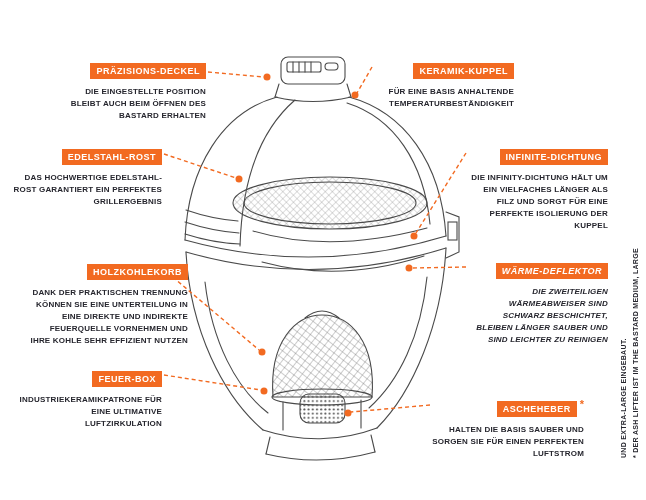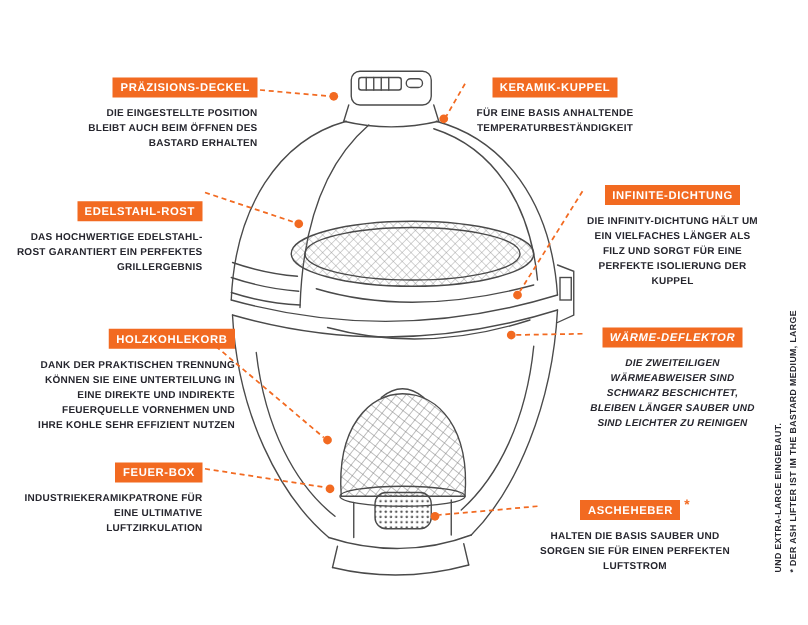--- a/index.html
+++ b/index.html
@@ -11,21 +11,21 @@
   .canvas{
     position:relative;width:646px;height:472px;background:#ffffff;overflow:hidden;
     font-family:"Liberation Sans", sans-serif;
   }
   .art{position:absolute;left:0;top:0;}
   .ln{stroke:var(--line);stroke-width:1.1;fill:none;stroke-linecap:round;}
   .dash line{stroke:var(--accent);stroke-width:1.4;stroke-dasharray:4 3;}
   .dot circle{fill:var(--accent);}
   .callout{position:absolute;z-index:2;}
   .callout.left{text-align:right;}
-  .callout.right{text-align:center;}
+  .callout.right{text-align:right;}
   .tag{
     display:inline-block;background:var(--accent);color:#fff;
     font-size:9px;font-weight:700;letter-spacing:.5px;
     padding:3px 6px 3px 6px;white-space:nowrap;
   }
   .asterisk{color:var(--accent);font-weight:700;font-size:11px;margin-left:3px;vertical-align:top;}
   .desc{
     margin:7px 0 0 0;color:var(--text);
     font-size:8px;font-weight:700;letter-spacing:.2px;line-height:1.5;
   }
@@ -132,21 +132,21 @@
         <circle cx="348" cy="413" r="3.5"></circle>
       </g>
     </g>
   </svg>
 
   <div class="callout left" style="right:440px;top:60px;width:150px;">
     <span class="tag">PRÄZISIONS-DECKEL</span>
     <p class="desc">DIE EINGESTELLTE POSITION BLEIBT AUCH BEIM ÖFFNEN DES BASTARD ERHALTEN</p>
   </div>
 
-  <div class="callout left" style="right:484px;top:146px;width:158px;margin-top:13px;">
+  <div class="callout left" style="right:484px;top:146px;width:158px;">
     <span class="tag">EDELSTAHL-ROST</span>
     <p class="desc">DAS HOCHWERTIGE EDELSTAHL-ROST GARANTIERT EIN PERFEKTES GRILLERGEBNIS</p>
   </div>
 
   <div class="callout left" style="right:458px;top:261px;width:158px;">
     <span class="tag">HOLZKOHLEKORB</span>
     <p class="desc">DANK DER PRAKTISCHEN TRENNUNG KÖNNEN SIE EINE UNTERTEILUNG IN EINE DIREKTE UND INDIREKTE FEUERQUELLE VORNEHMEN UND IHRE KOHLE SEHR EFFIZIENT NUTZEN</p>
   </div>
 
   <div class="callout left" style="right:484px;top:368px;width:150px;">

